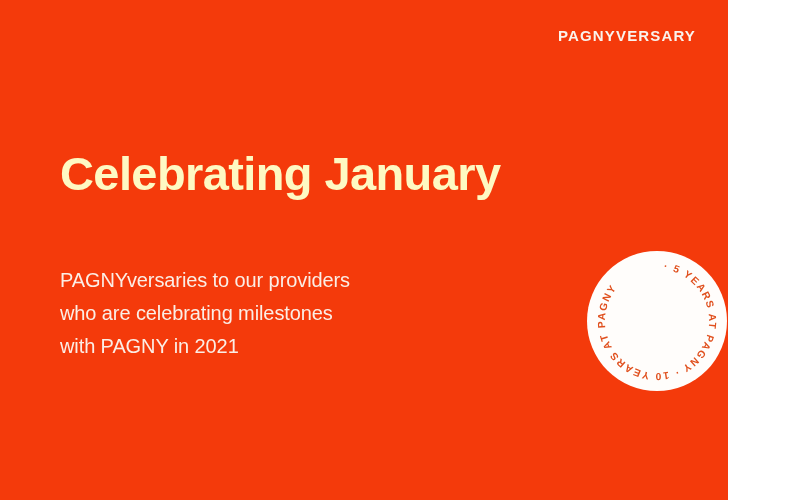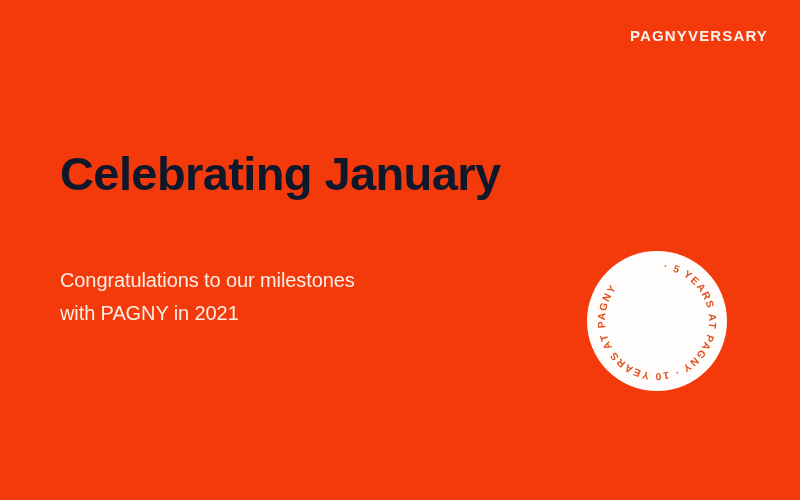--- a/index.html
+++ b/index.html
@@ -7,21 +7,21 @@
     padding: 0;
   }
   body {
     width: 800px;
     height: 500px;
     overflow: hidden;
     font-family: "Liberation Sans", sans-serif;
   }
   #banner {
     position: relative;
-    width: 800px;
+    width: 728px;
     height: 500px;
     background: #f43a0b;
     overflow: hidden;
   }
   #brand-wordmark {
     position: absolute;
     top: 28px;
     right: 32px;
     font-size: 15px;
     font-weight: bold;
@@ -32,21 +32,21 @@
   }
   #headline-block {
     position: absolute;
     left: 60px;
     top: 148px;
     width: 520px;
   }
   .headline-line {
     font-size: 47px;
     font-weight: bold;
-    color: #0f172a;
+    color: #fef9c3;
     line-height: 1.12;
     letter-spacing: -0.6px;
     white-space: nowrap;
   }
   #subhead-block {
     position: absolute;
     left: 60px;
     top: 264px;
     width: 420px;
   }
@@ -86,21 +86,22 @@
 
 <div id="banner">
 
   <div id="brand-wordmark">PAGNYVERSARY</div>
 
   <div id="headline-block">
     <div class="headline-line">Celebrating January</div>
   </div>
 
   <div id="subhead-block">
-    <div class="subhead-line">Congratulations to our milestones</div>
+    <div class="subhead-line">PAGNYversaries to our providers</div>
+    <div class="subhead-line">who are celebrating milestones</div>
     <div class="subhead-line">with PAGNY in 2021</div>
   </div>
 
   <div id="anniversary-badge">
     <svg viewBox="0 0 140 140" xmlns="http://www.w3.org/2000/svg">
       <defs>
         <path id="badge-ring-path" d="M 70,70 m 0,-52 a 52,52 0 1,1 -0.01,0 z"></path>
       </defs>
       <circle class="badge-disc" cx="70" cy="70" r="70"></circle>
       <text class="badge-ring-text">

